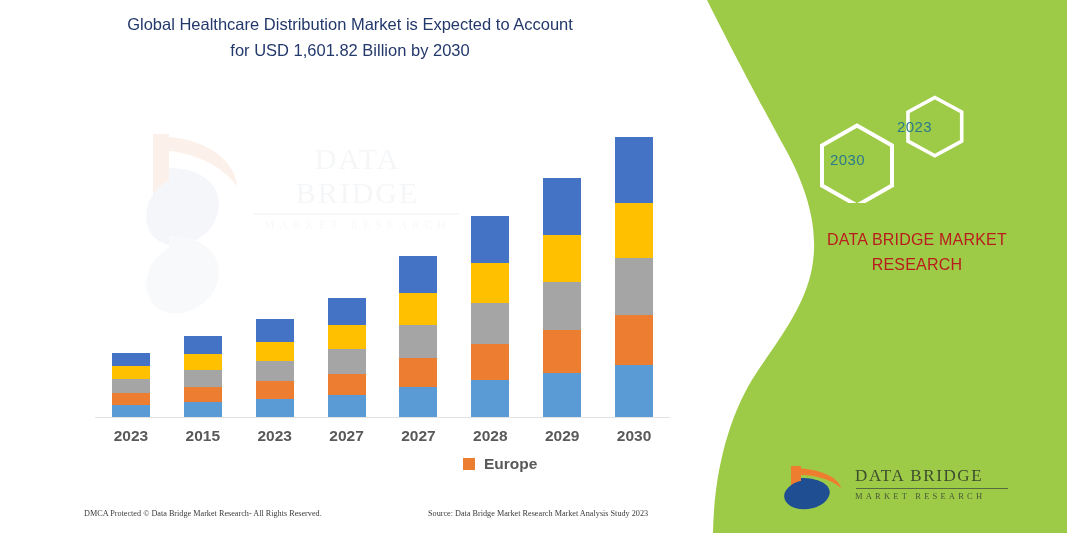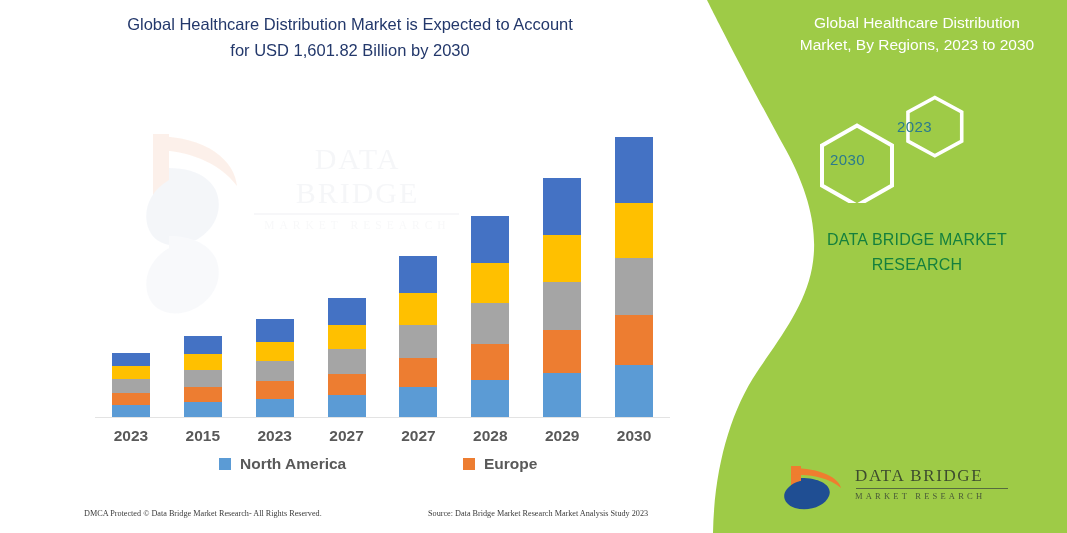--- a/index.html
+++ b/index.html
@@ -15,21 +15,21 @@
   #green-heading{position:absolute;top:12px;left:5px;width:290px;text-align:center;
       color:#ffffff;font-size:15.5px;line-height:1.45;font-weight:400;}
 
   
   #hex-wrap{position:absolute;top:93px;left:20px;width:270px;height:110px;}
   .hex-label{position:absolute;color:#2b7a8c;font-size:15px;letter-spacing:.4px;}
   #hex-2030-label{left:43px;top:58px;}
   #hex-2023-label{left:110px;top:25px;}
 
   #brand-line{position:absolute;top:228px;left:0;width:300px;text-align:center;
-      color:#15803d;font-size:16px;line-height:1.55;letter-spacing:.2px;}
+      color:#b91c1c;font-size:16px;line-height:1.55;letter-spacing:.2px;}
 
   
   #dbmr-logo{position:absolute;top:462px;left:10px;width:280px;height:56px;}
   #logo-text{position:absolute;left:78px;top:4px;}
   #logo-text .l1{color:#3d4c2e;font-size:17px;letter-spacing:1.6px;font-family:"Liberation Serif",serif;}
   #logo-rule{width:152px;height:1px;background:#566b3f;margin:2px 0 2px 1px;}
   #logo-text .l2{color:#4a5a38;font-size:8.5px;letter-spacing:3.2px;font-family:"Liberation Serif",serif;}
 
   
   #chart-area{position:absolute;top:0;left:0;width:710px;height:443px;z-index:2;}
@@ -76,24 +76,20 @@
     <path d="M 707 0
              C 707 0, 742 70, 786 150
              C 812 198, 818 236, 812 268
              C 805 306, 780 338, 757 372
              C 730 412, 714 470, 713 533
              L 1067 533 L 1067 0 Z" fill="#9ecb47"></path>
   </svg>
 </div>
 
 <div id="green-content">
-  <div id="green-heading">
-    <div>Global Healthcare Distribution</div>
-    <div>Market, By Regions, 2023 to 2030</div>
-  </div>
 
   <div id="hex-wrap">
     <svg width="270" height="110" viewBox="0 0 270 110">
 
       <polygon points="38,48 66,32 94,48 94,80 66,96 38,80" transform="translate(0,0) scale(1.25) translate(-10,-6)" fill="none" stroke="#ffffff" stroke-width="3.2"></polygon>
 
       <polygon points="112,18 136,5 160,18 160,44 136,57 112,44" transform="translate(0,0) scale(1.12) translate(-4,-1)" fill="none" stroke="#ffffff" stroke-width="3.2"></polygon>
     </svg>
     <div class="hex-label" id="hex-2030-label">2030</div>
     <div class="hex-label" id="hex-2023-label">2023</div>
@@ -211,24 +207,20 @@
       <div class="x-tick" style="left: -0.0625px;">2023</div>
       <div class="x-tick" style="left: 71.8125px;">2015</div>
       <div class="x-tick" style="left: 143.688px;">2023</div>
       <div class="x-tick" style="left: 215.562px;">2027</div>
       <div class="x-tick" style="left: 287.438px;">2027</div>
       <div class="x-tick" style="left: 359.312px;">2028</div>
       <div class="x-tick" style="left: 431.188px;">2029</div>
       <div class="x-tick" style="left: 503.062px;">2030</div>
     </div>
   <div id="legend">
-      <div class="lg-item" style="left: 124px;">
-        <span class="lg-swatch" style="background: rgb(91, 155, 213);"></span>
-        <span class="lg-text">North America</span>
-      </div>
       <div class="lg-item" style="left: 368px;">
         <span class="lg-swatch" style="background: rgb(237, 125, 49);"></span>
         <span class="lg-text">Europe</span>
       </div>
     </div>
 
   <div id="footer">
     <div class="foot" id="foot-left">DMCA Protected © Data Bridge Market Research- All Rights Reserved.</div>
     <div class="foot" id="foot-right">Source: Data Bridge Market Research  Market Analysis Study 2023</div>
   </div>

